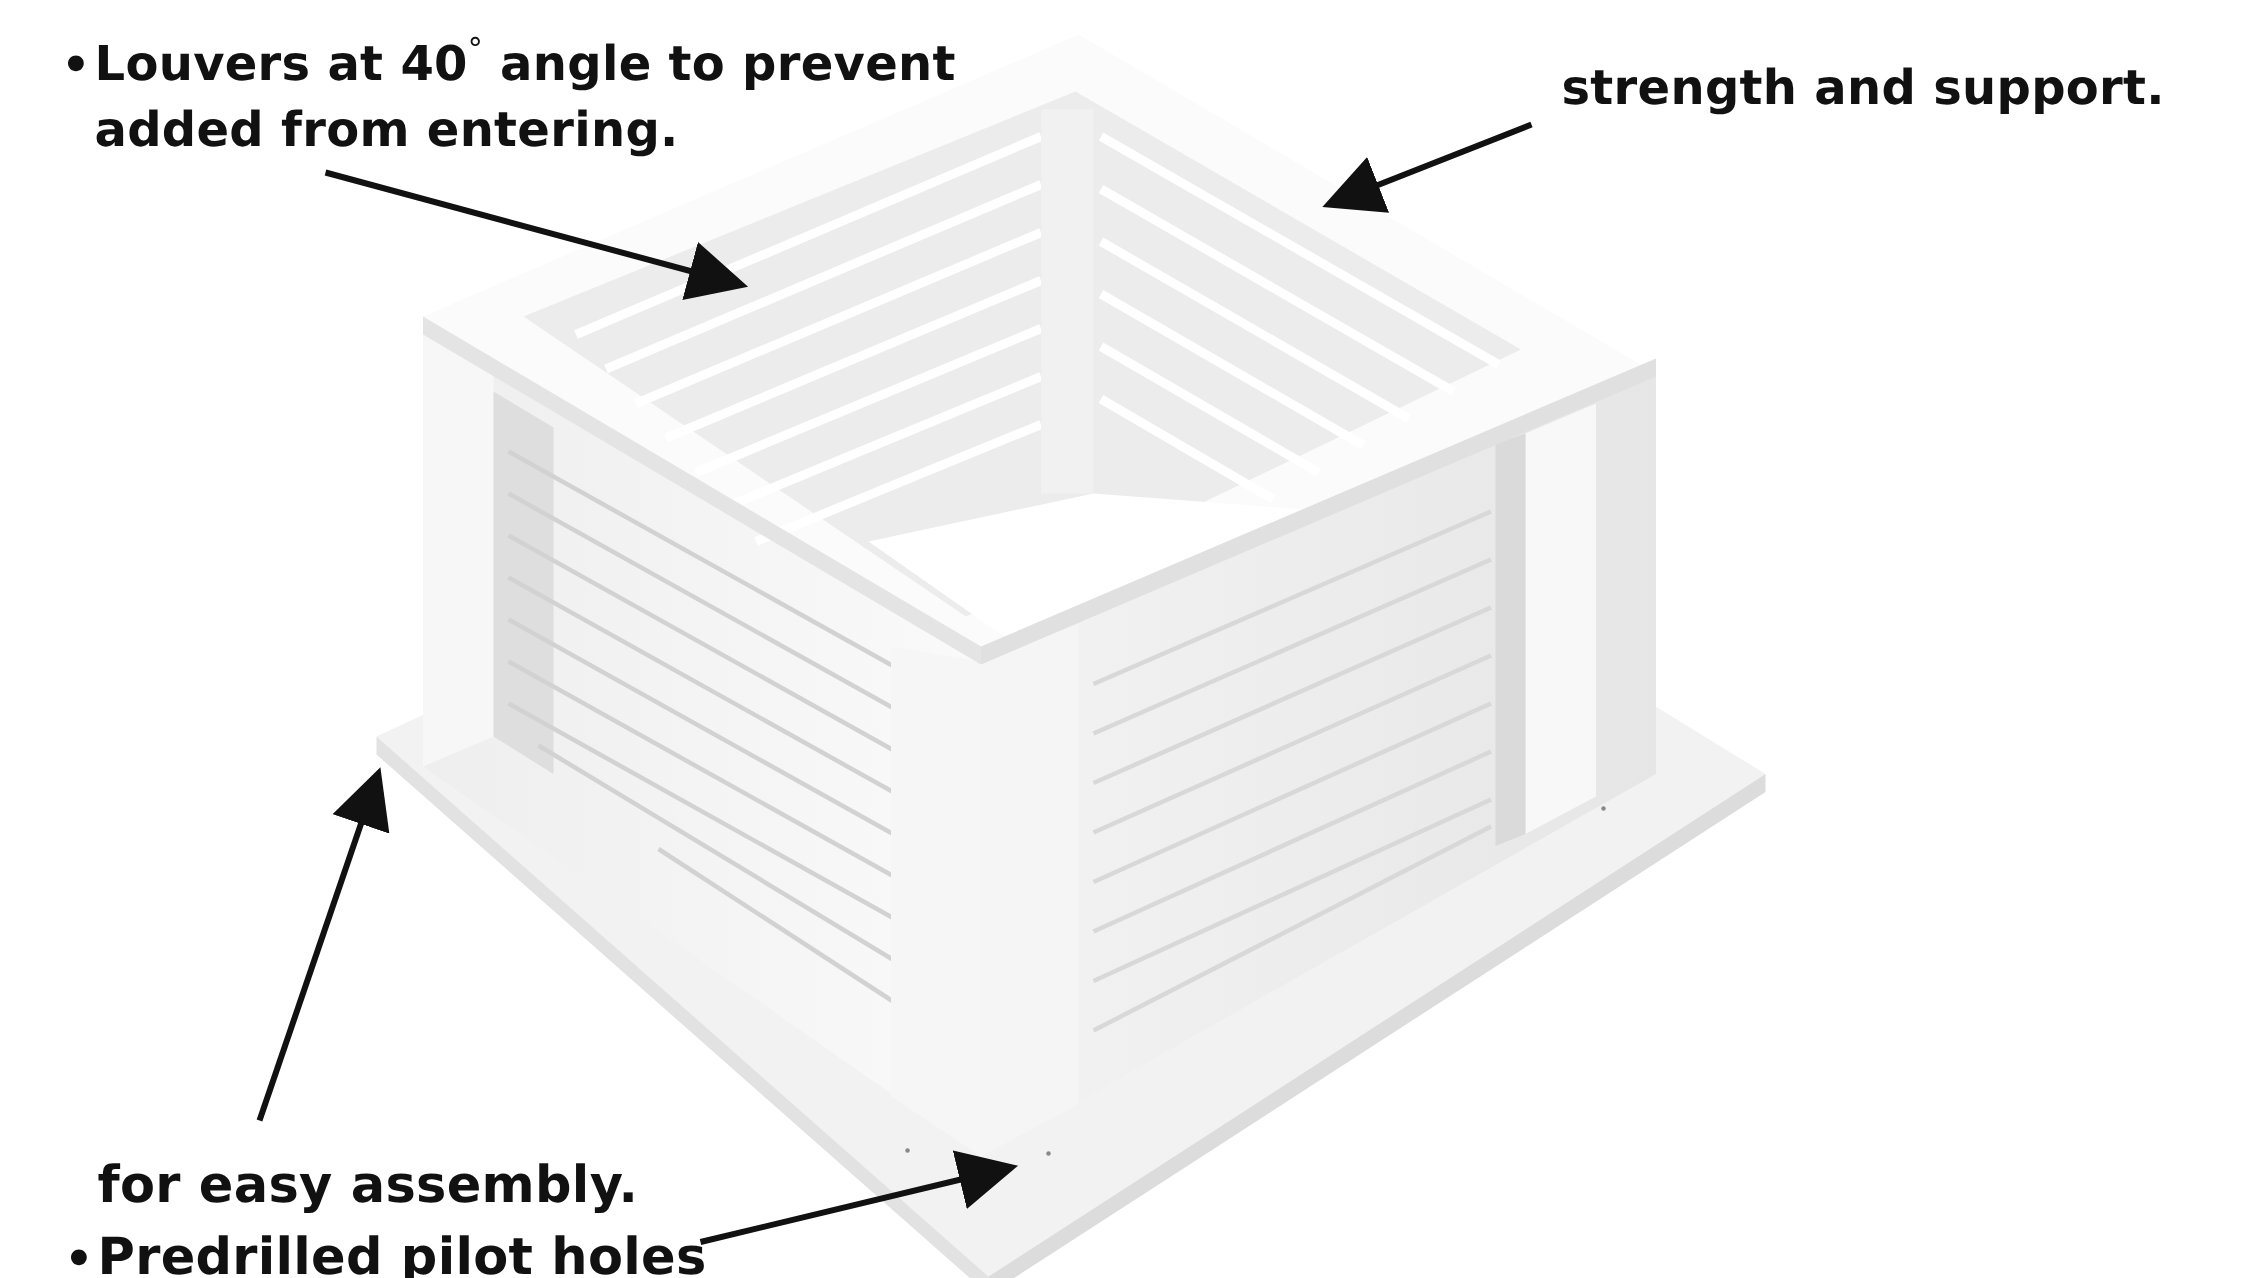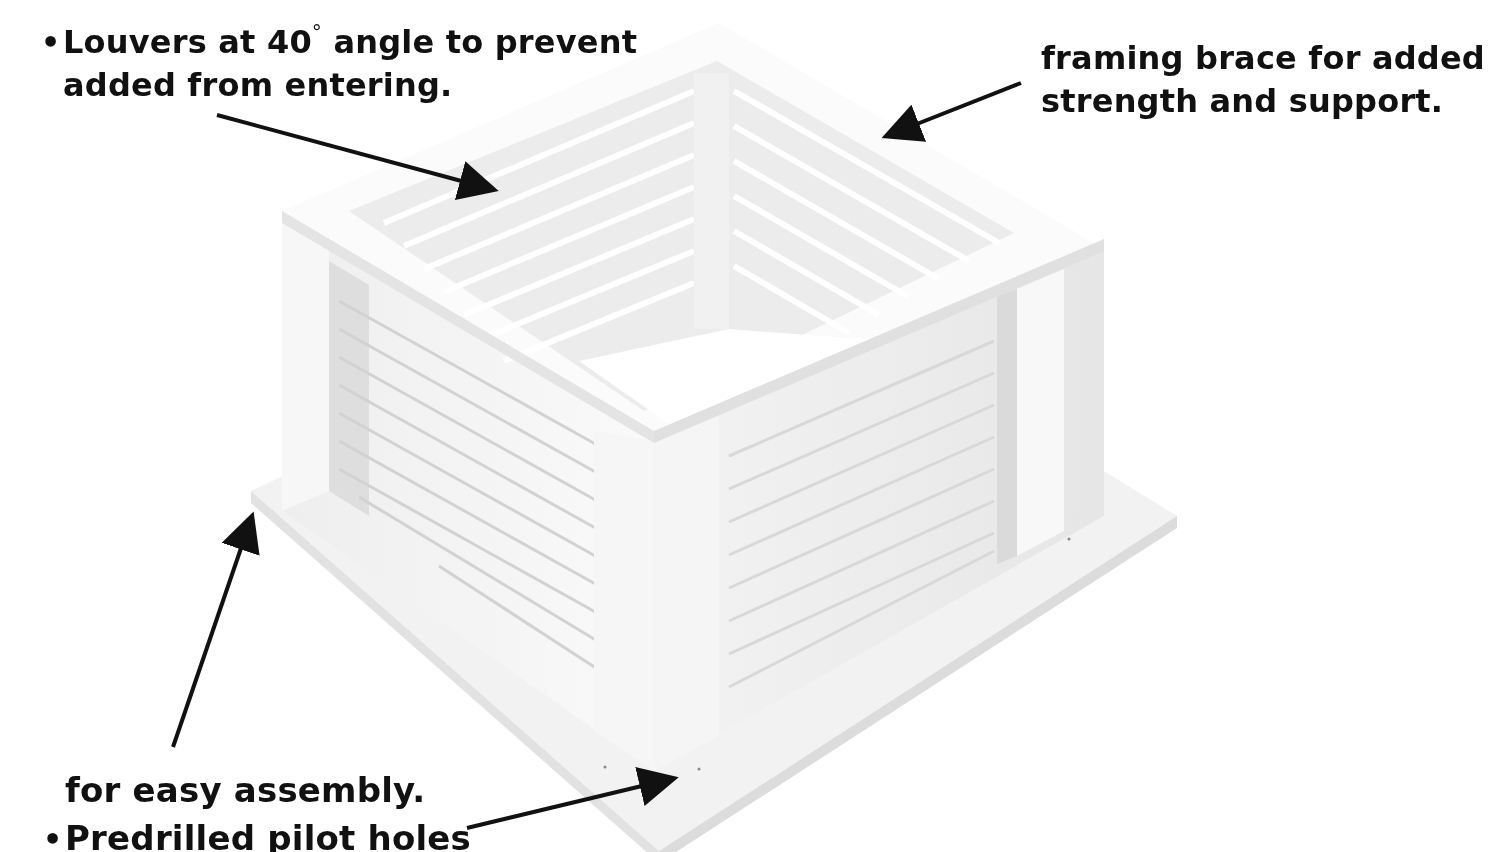--- a/index.html
+++ b/index.html
@@ -121,21 +121,20 @@
       <line x1="428" y1="817" x2="632" y2="768" marker-end="url(#ah)"></line>
     </g>
   </svg>
 
   <div id="c1" class="callout">
     <span class="line"><span class="bullet">•</span><span>Louvers at 40</span><sup class="deg">°</sup><span> angle to prevent</span></span>
     <span class="line"><span class="indent"></span><span>added from entering.</span></span>
   </div>
 
   <div id="c2" class="callout">
-    <span class="line"><span class="indent"></span><span>framing brace for added</span></span>
     <span class="line"><span class="indent"></span><span>strength and support.</span></span>
   </div>
 
   <div id="c3" class="callout">
     <span class="line"><span class="indent"></span><span>for easy assembly.</span></span>
     <span class="line"><span class="bullet">•</span><span>Predrilled pilot holes</span></span>
   </div>
 </div>
 
 </body></html>

